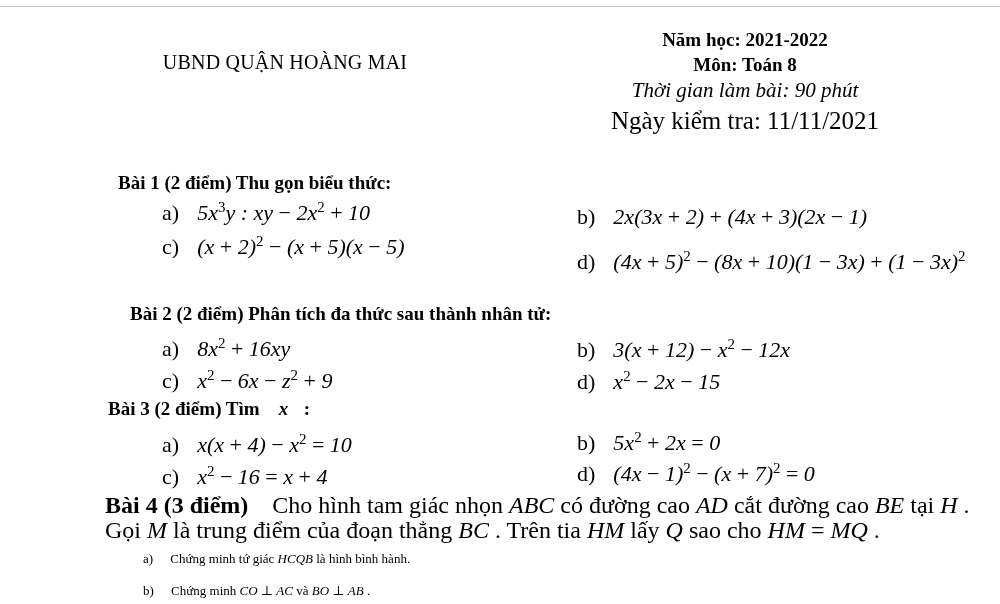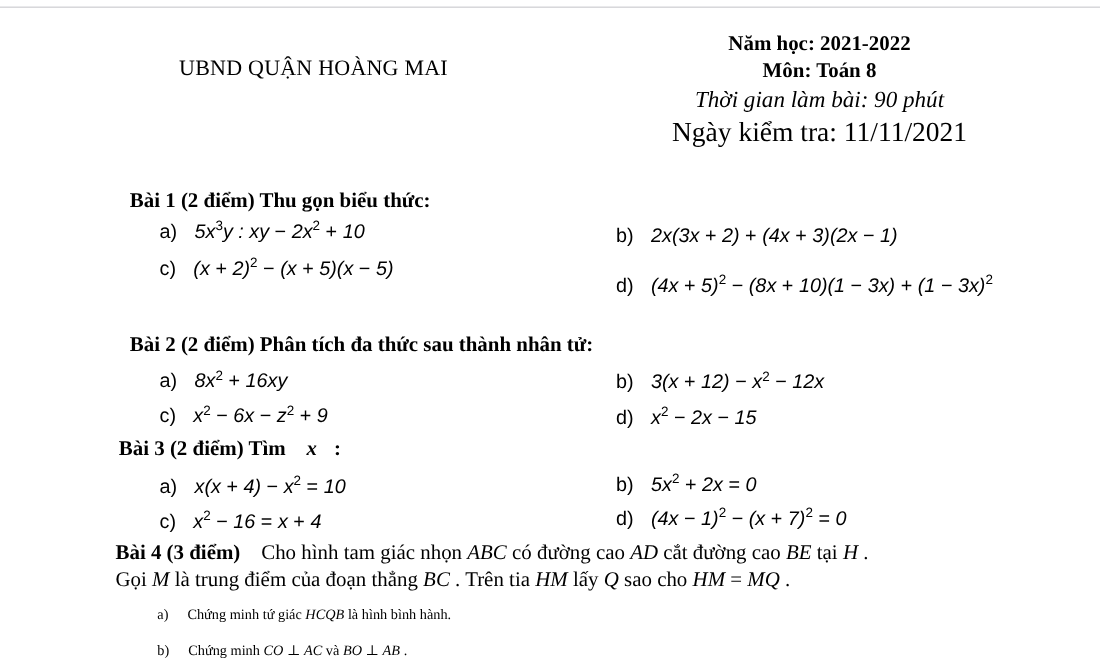--- a/index.html
+++ b/index.html
@@ -99,23 +99,24 @@
     font-weight: bold;
     white-space: nowrap;
   }
   .ex-heading .var {
     font-style: italic;
     font-family: "Liberation Serif", "DejaVu Serif", serif;
     font-weight: bold;
   }
   .item {
     position: absolute;
-    font-size: 18px;
-    white-space: nowrap;
-    font-family: Liberation Sans, sans-serif;
+    font-size: 22px;
+    white-space: nowrap;
+    font-family: Liberation Serif, serif;
+    margin-left: 17px;
   }
   .item .lbl {
     font-style: normal;
   }
   .math {
     font-style: italic;
     white-space: nowrap;
   }
   .math .num,
   .math .op,
@@ -133,21 +134,21 @@
 
   
   .ex4 {
     position: absolute;
     left: 0;
     width: 1000px;
   }
   .ex4-line {
     position: absolute;
     left: 105px;
-    font-size: 19px;
+    font-size: 24px;
     white-space: nowrap;
   }
   .ex4-line b { font-weight: bold; }
   .ex4-sub {
     position: absolute;
     left: 143px;
     font-size: 13px;
     white-space: nowrap;
   }
   .ex4-sub .lbl { margin-right: 14px; }
@@ -198,21 +199,21 @@
     </div>
 
     <div class="item col-right" style="top:249px;">
       <span class="lbl">d)</span>
       <span class="sp"></span>
       <span class="math">(4<i>x</i> <span class="op">+</span> 5)<sup>2</sup> <span class="op">−</span> (8<i>x</i> <span class="op">+</span> 10)(1 <span class="op">−</span> 3<i>x</i>) <span class="op">+</span> (1 <span class="op">−</span> 3<i>x</i>)<sup>2</sup></span>
     </div>
   </div>
 
   <div class="ex">
-    <div class="ex-heading" style="top:303px;">Bài 2 (2 điểm) Phân tích đa thức sau thành nhân tử:</div>
+    <div class="ex-heading" style="top:303px;margin-left:12px;">Bài 2 (2 điểm) Phân tích đa thức sau thành nhân tử:</div>
 
     <div class="item col-left" style="top:336px;">
       <span class="lbl">a)</span>
       <span class="sp"></span>
       <span class="math">8<i>x</i><sup>2</sup> <span class="op">+</span> 16<i>xy</i></span>
     </div>
 
     <div class="item col-right" style="top:337px;">
       <span class="lbl">b)</span>
       <span class="sp"></span>

